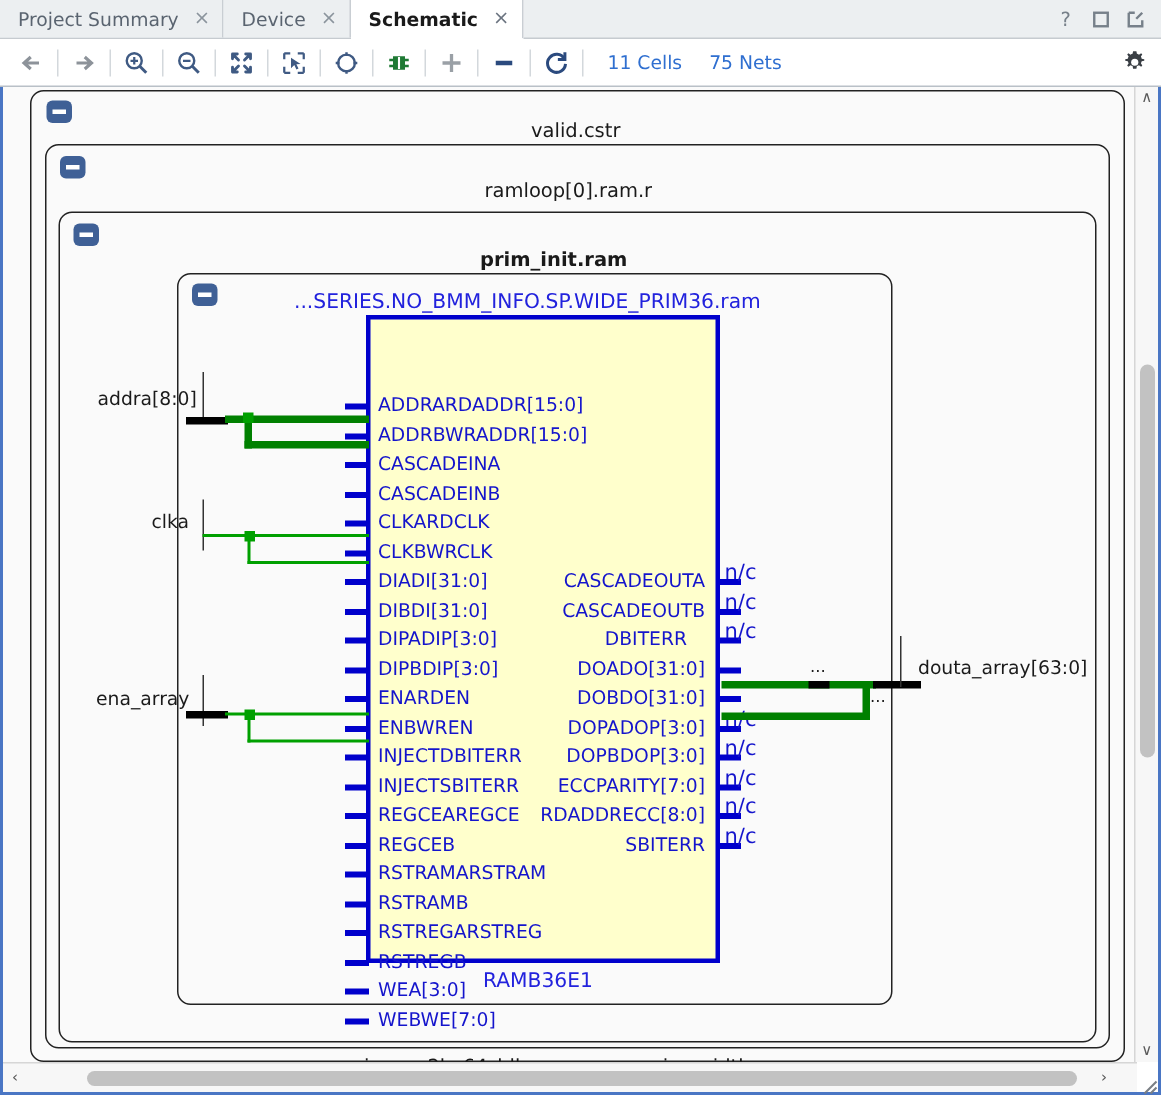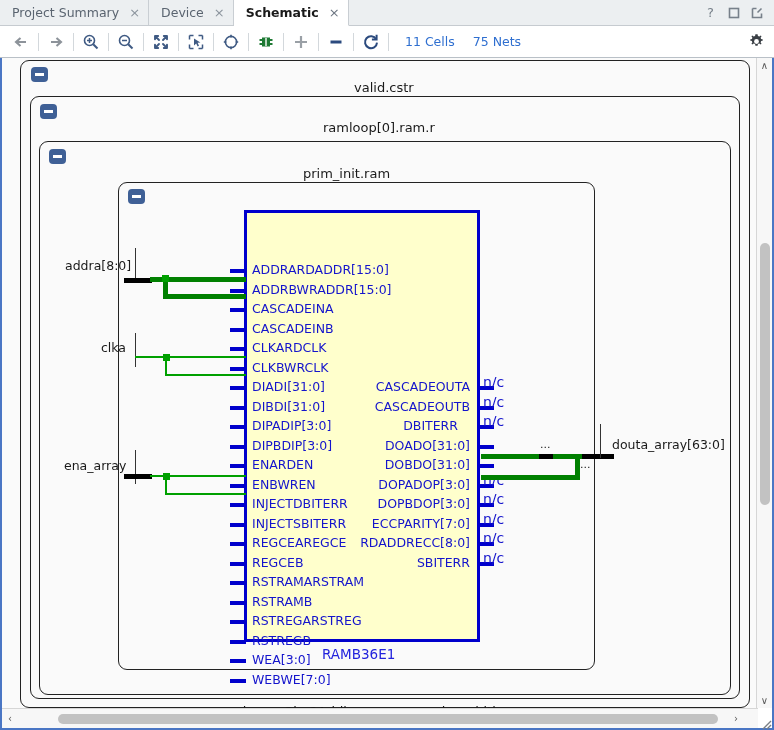--- a/index.html
+++ b/index.html
@@ -336,21 +336,22 @@
     <div class="hbox" style="left:37px; top:83px; width:692px; height:554px;"></div>
     <div class="hbox" style="left:116px; top:124px; width:477px; height:488px;"></div>
 
     <div class="collapse" style="left:29px; top:9px;"></div>
     <div class="collapse" style="left:38px; top:46px;"></div>
     <div class="collapse" style="left:47px; top:91px;"></div>
     <div class="collapse" style="left:126px; top:131px;"></div>
 
     <div class="hlabel" style="left:352px; top:22px;">valid.cstr</div>
     <div class="hlabel" style="left:321px; top:62px;">ramloop[0].ram.r</div>
-    <div class="hlabel" style="left:301px; top:108px;">prim_init.ram</div>
+    <div class="hlabel" style="left:318px; top:108px;font-weight:bold;">prim_init.ram</div>
+    <div class="primtitle" style="left:194px; top:135px;">...SERIES.NO_BMM_INFO.SP.WIDE_PRIM36.ram</div>
 
     <div class="hlabel" style="left:225px; top:646px;">axi_rom_2kx64_blk_mem_gen_prim_width</div>
 
     <div class="prim" style="left:242px; top:152px; width:236px; height:432px;"></div>
     <div class="primtitle" style="left:320px; top:588px;">RAMB36E1</div>
 
     <div id="inpins">
           <div class="pinstub" style="left: 228px; top: 211px; width: 16px;"></div>
           <div class="pinlabel" style="left: 250px; top: 206px;">ADDRARDADDR[15:0]</div>
           <div class="pinstub" style="left: 228px; top: 230.5px; width: 16px;"></div>

